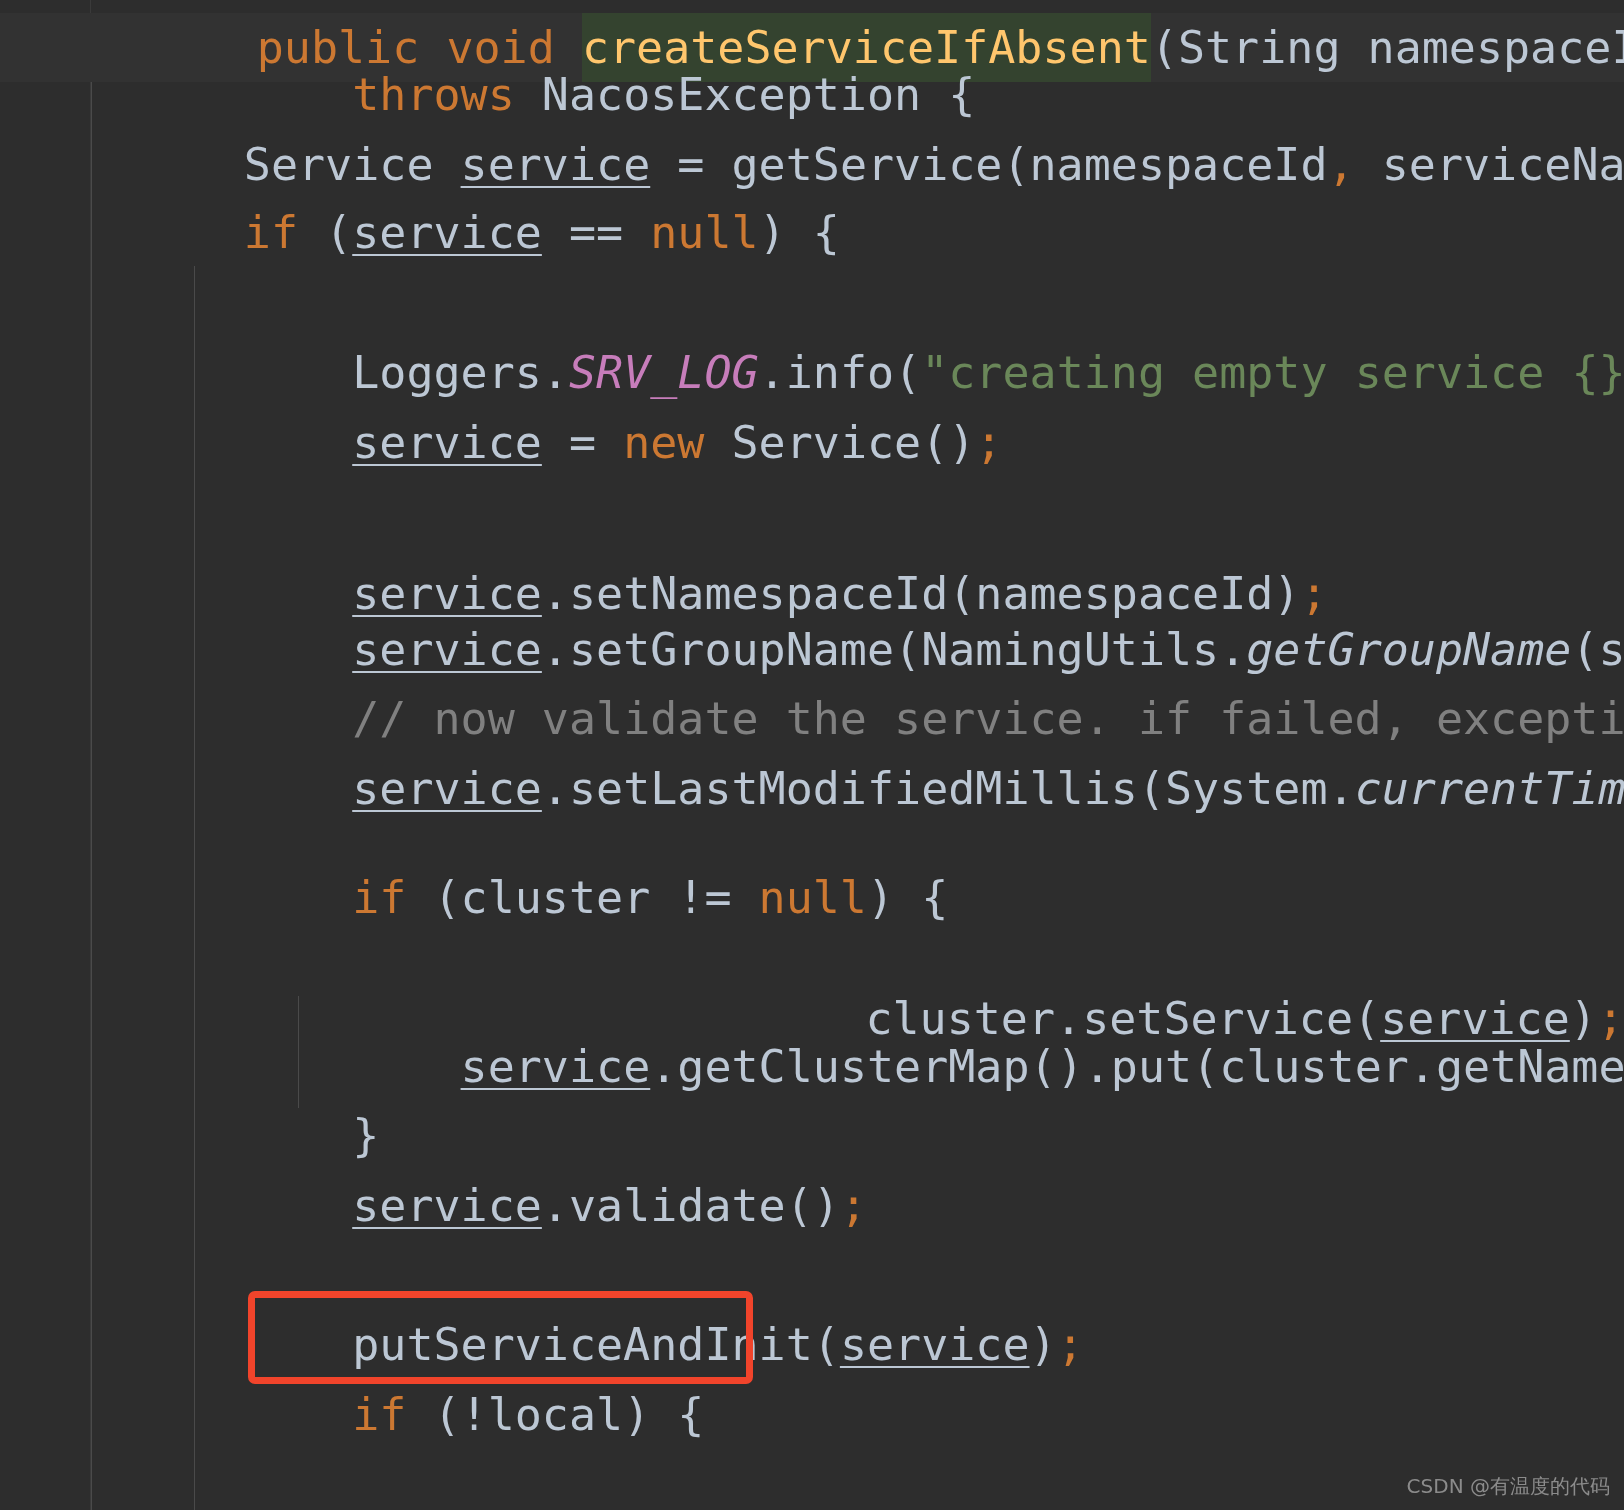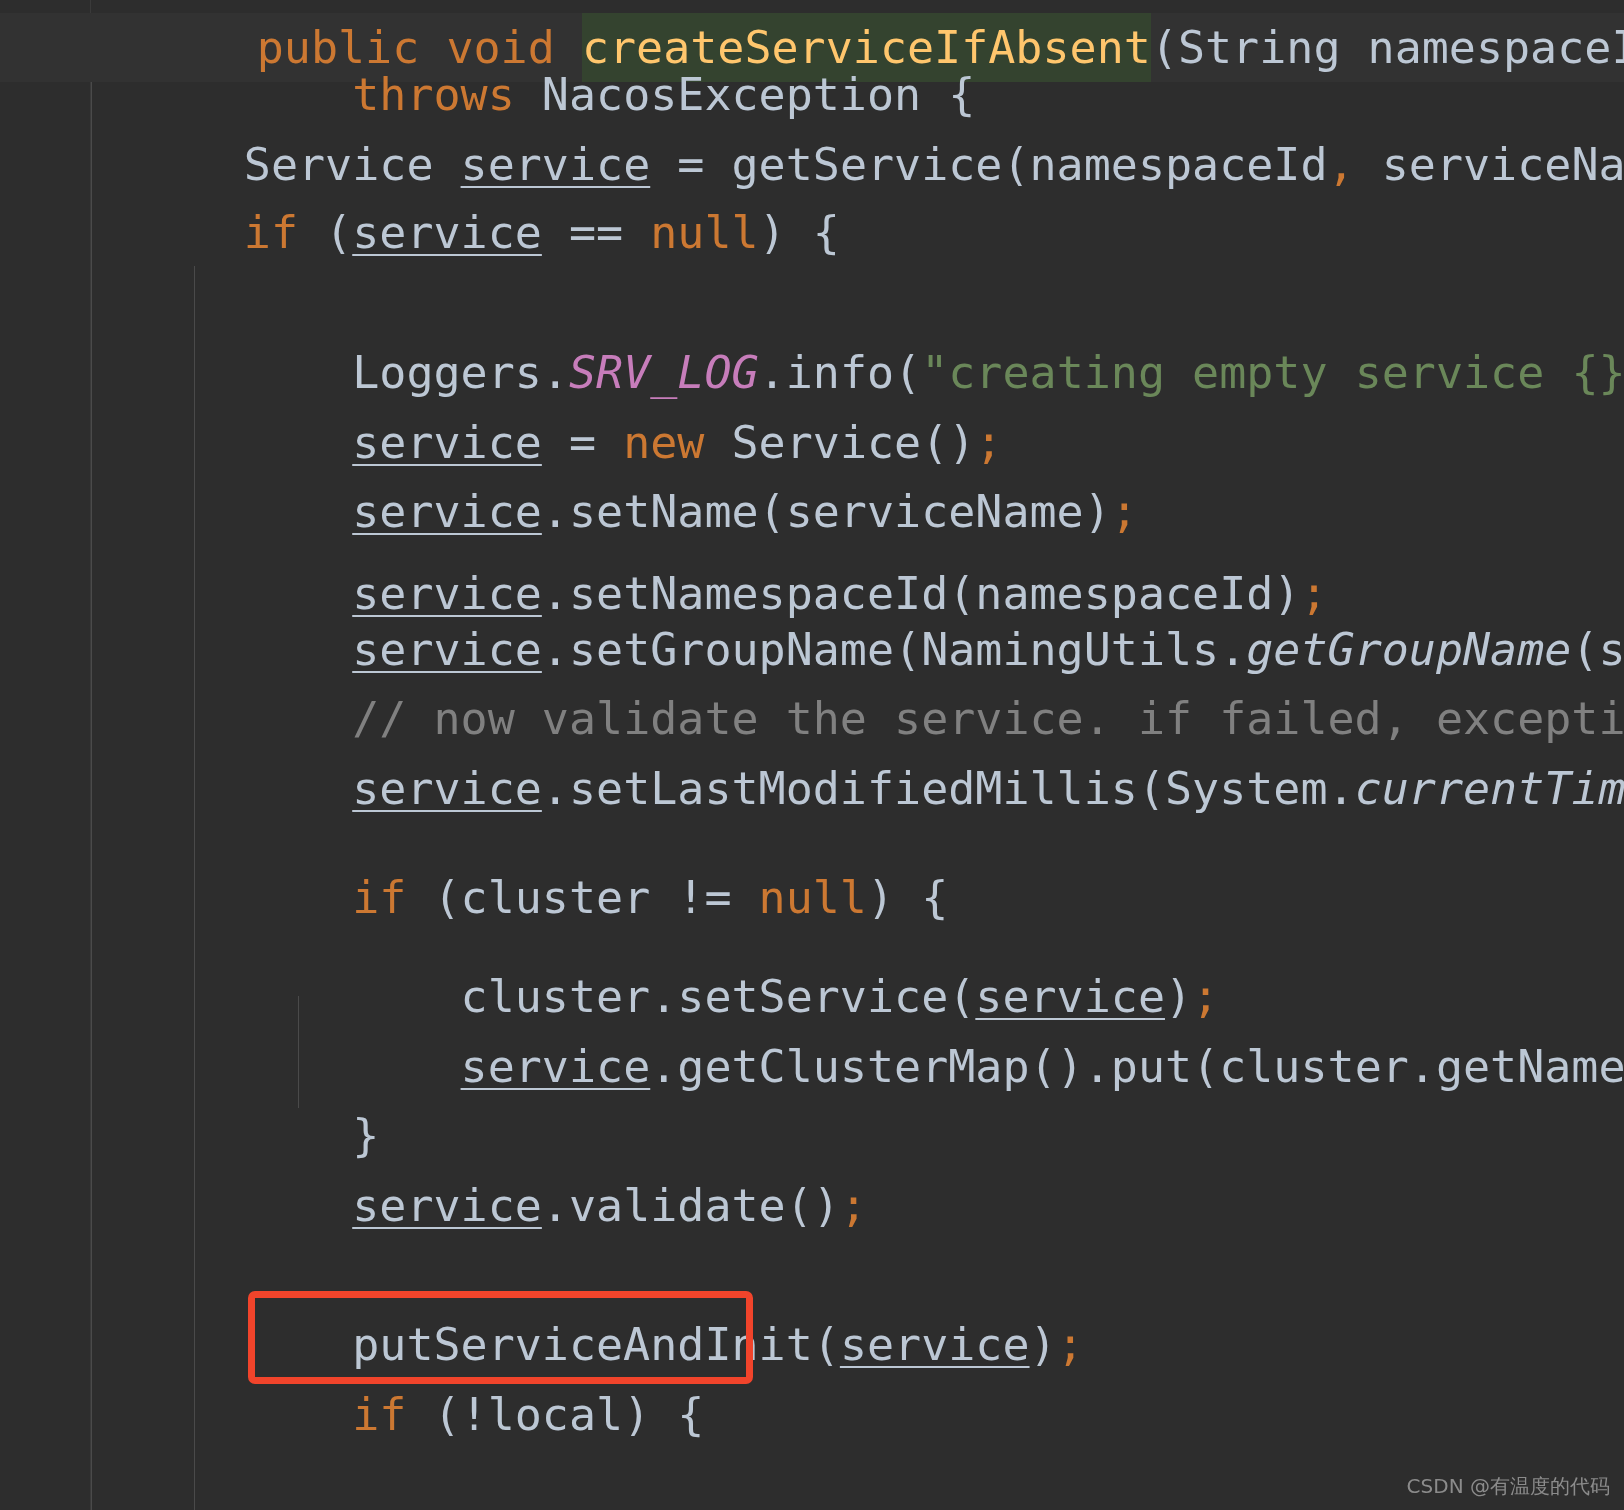--- a/index.html
+++ b/index.html
@@ -115,27 +115,26 @@
   <div class="indent-guide" id="ig2" style="left: 298px; top: 996px; height: 112px; background: rgb(74, 74, 74);"></div>
 
   <div class="code-surface" id="code-surface">
       <div class="line caret-row" id="line-signature" style="top: 13px; padding-left: 40px;"><span class="line-text plain">        </span><span class="line-text kw">public</span><span class="line-text plain"> </span><span class="line-text kw">void</span><span class="line-text plain"> </span><span class="line-text decl-hl">createServiceIfAbsent</span><span class="line-text plain">(String namespaceId</span></div>
       <div class="line" id="line-throws" style="top: 60px;"><span class="line-text plain">             </span><span class="line-text kw">throws</span><span class="line-text plain"> NacosException {</span></div>
       <div class="line" id="line-get-service" style="top: 130px;"><span class="line-text plain">         Service </span><span class="line-text var-ref">service</span><span class="line-text plain"> = getService(namespaceId</span><span class="line-text punct-o">,</span><span class="line-text plain"> serviceName)</span></div>
       <div class="line" id="line-if-service-null" style="top: 198px;"><span class="line-text plain">         </span><span class="line-text kw">if</span><span class="line-text plain"> (</span><span class="line-text var-ref">service</span><span class="line-text plain"> == </span><span class="line-text kw">null</span><span class="line-text plain">) {</span></div>
       <div class="line" id="line-blank-1" style="top: 268px;"></div>
       <div class="line" id="line-logger" style="top: 338px;"><span class="line-text plain">             Loggers.</span><span class="line-text field">SRV_LOG</span><span class="line-text plain">.info(</span><span class="line-text str">"creating empty service {}:{}"</span></div>
       <div class="line" id="line-new-service" style="top: 408px;"><span class="line-text plain">             </span><span class="line-text var-ref">service</span><span class="line-text plain"> = </span><span class="line-text kw">new</span><span class="line-text plain"> Service()</span><span class="line-text punct-o">;</span></div>
-      <div class="line" id="line-set-name" style="top: 477px;"><span class="line-text plain">             </span><span class="line-text var-ref">service</span><span class="line-text plain">.setName(serviceName)</span><span class="line-text punct-o">;</span></div>
       <div class="line" id="line-set-namespace-id" style="top: 559px;"><span class="line-text plain">             </span><span class="line-text var-ref">service</span><span class="line-text plain">.setNamespaceId(namespaceId)</span><span class="line-text punct-o">;</span></div>
       <div class="line" id="line-set-group-name" style="top: 615px;"><span class="line-text plain">             </span><span class="line-text var-ref">service</span><span class="line-text plain">.setGroupName(NamingUtils.</span><span class="line-text static-m">getGroupName</span><span class="line-text plain">(servi</span></div>
       <div class="line" id="line-comment-validate" style="top: 684px;"><span class="line-text plain">             </span><span class="line-text comment">// now validate the service. if failed, exception w</span></div>
       <div class="line" id="line-set-last-modified" style="top: 754px;"><span class="line-text plain">             </span><span class="line-text var-ref">service</span><span class="line-text plain">.setLastModifiedMillis(System.</span><span class="line-text static-m">currentTimeMil</span></div>
       <div class="line" id="line-if-cluster-null" style="top: 863px;"><span class="line-text plain">             </span><span class="line-text kw">if</span><span class="line-text plain"> (cluster != </span><span class="line-text kw">null</span><span class="line-text plain">) {</span></div>
-      <div class="line" id="line-cluster-set-service" style="top: 962px;"><span class="line-text plain">                 cluster.setService(</span><span class="line-text var-ref">service</span><span class="line-text plain">)</span><span class="line-text punct-o">;</span></div>
+      <div class="line" id="line-cluster-set-service" style="top: 984px; text-align: right;"><span class="line-text plain">                 cluster.setService(</span><span class="line-text var-ref">service</span><span class="line-text plain">)</span><span class="line-text punct-o">;</span></div>
       <div class="line" id="line-get-cluster-map-put" style="top: 1032px;"><span class="line-text plain">                 </span><span class="line-text var-ref">service</span><span class="line-text plain">.getClusterMap().put(cluster.getName()</span></div>
       <div class="line" id="line-close-if-cluster" style="top: 1101px;"><span class="line-text plain">             }</span></div>
       <div class="line" id="line-validate" style="top: 1171px;"><span class="line-text plain">             </span><span class="line-text var-ref">service</span><span class="line-text plain">.validate()</span><span class="line-text punct-o">;</span></div>
       <div class="line" id="line-blank-2" style="top: 1240px;"></div>
       <div class="line" id="line-put-service-and-init" style="top: 1310px;"><span class="line-text plain">             putServiceAndInit(</span><span class="line-text var-ref">service</span><span class="line-text plain">)</span><span class="line-text punct-o">;</span></div>
       <div class="line" id="line-if-not-local" style="top: 1380px; text-decoration: underline;"><span class="line-text plain">             </span><span class="line-text kw">if</span><span class="line-text plain"> (!local) {</span></div>
     </div>
 
   <div class="annotation-box" id="annotation-box" style="left: 248px; top: 1291px; width: 505px; height: 93px; border-color: rgb(241, 68, 43);"></div>
 

